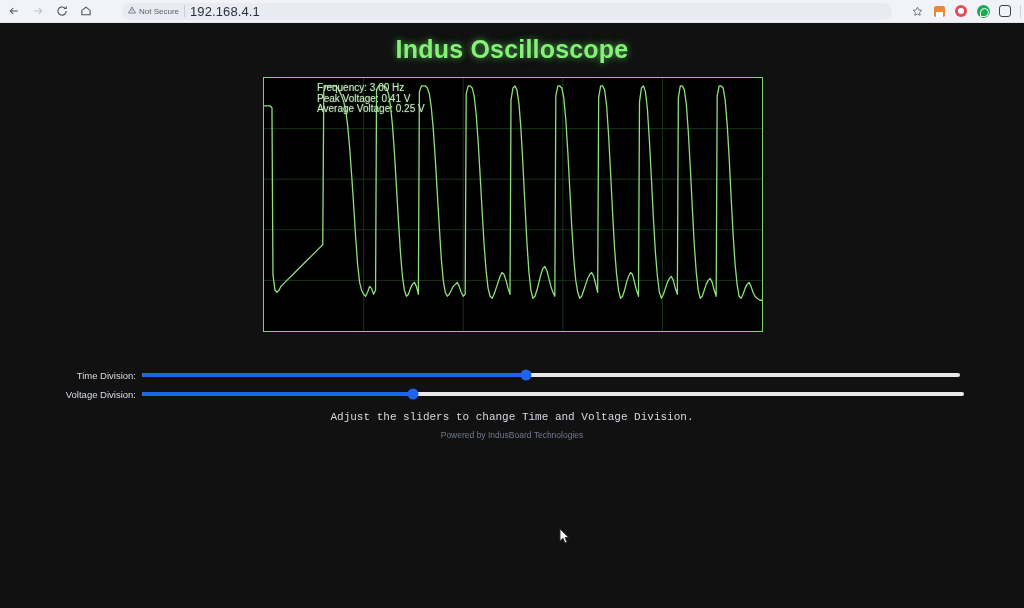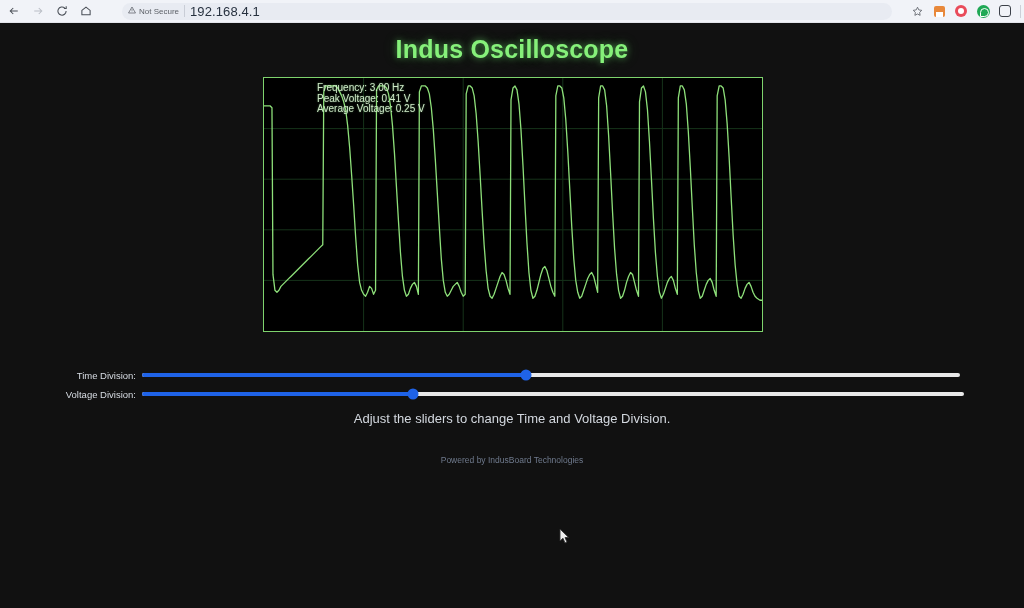--- a/index.html
+++ b/index.html
@@ -173,24 +173,25 @@
     transform: translate(-50%, -50%);
     width: 11px; height: 11px;
     border-radius: 50%;
     background: #1f63e8;
   }
 
   .hint {
     position: absolute; top: 388px; left: 0; width: 1024px;
     text-align: center;
     color: #d3d8df;
-    font-size: 13px;
+    font-size: 11px;
+    font-family: Liberation Mono, monospace;
   }
   .footer {
-    position: absolute; top: 432px; left: 0; width: 1024px;
+    position: absolute; top: 407px; left: 0; width: 1024px;
     text-align: center;
     color: #6f7a8d;
     font-size: 8.5px;
   }
 
   .cursor {
     position: absolute;
     left: 559px; top: 505px;
     width: 11px; height: 17px;
     z-index: 10;

